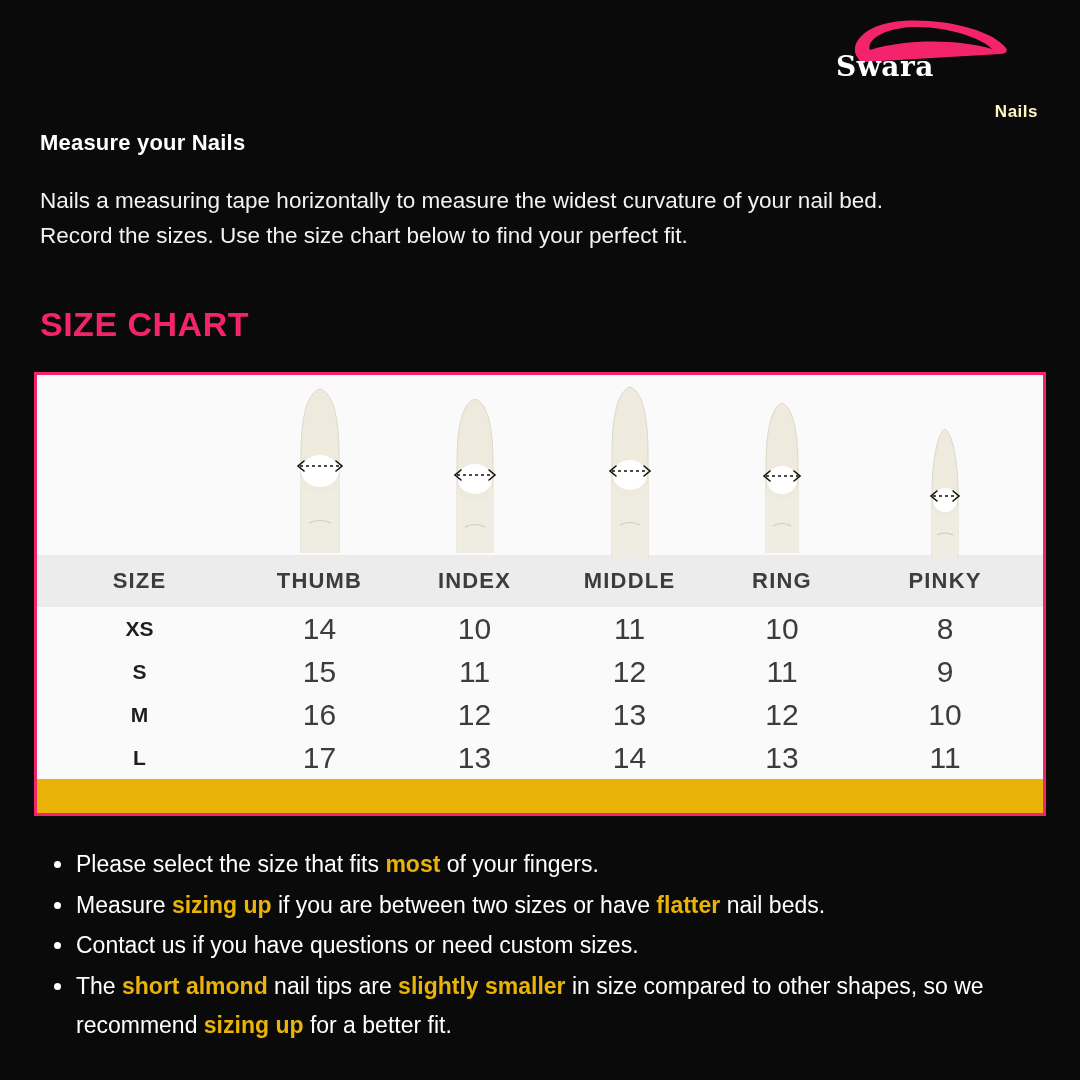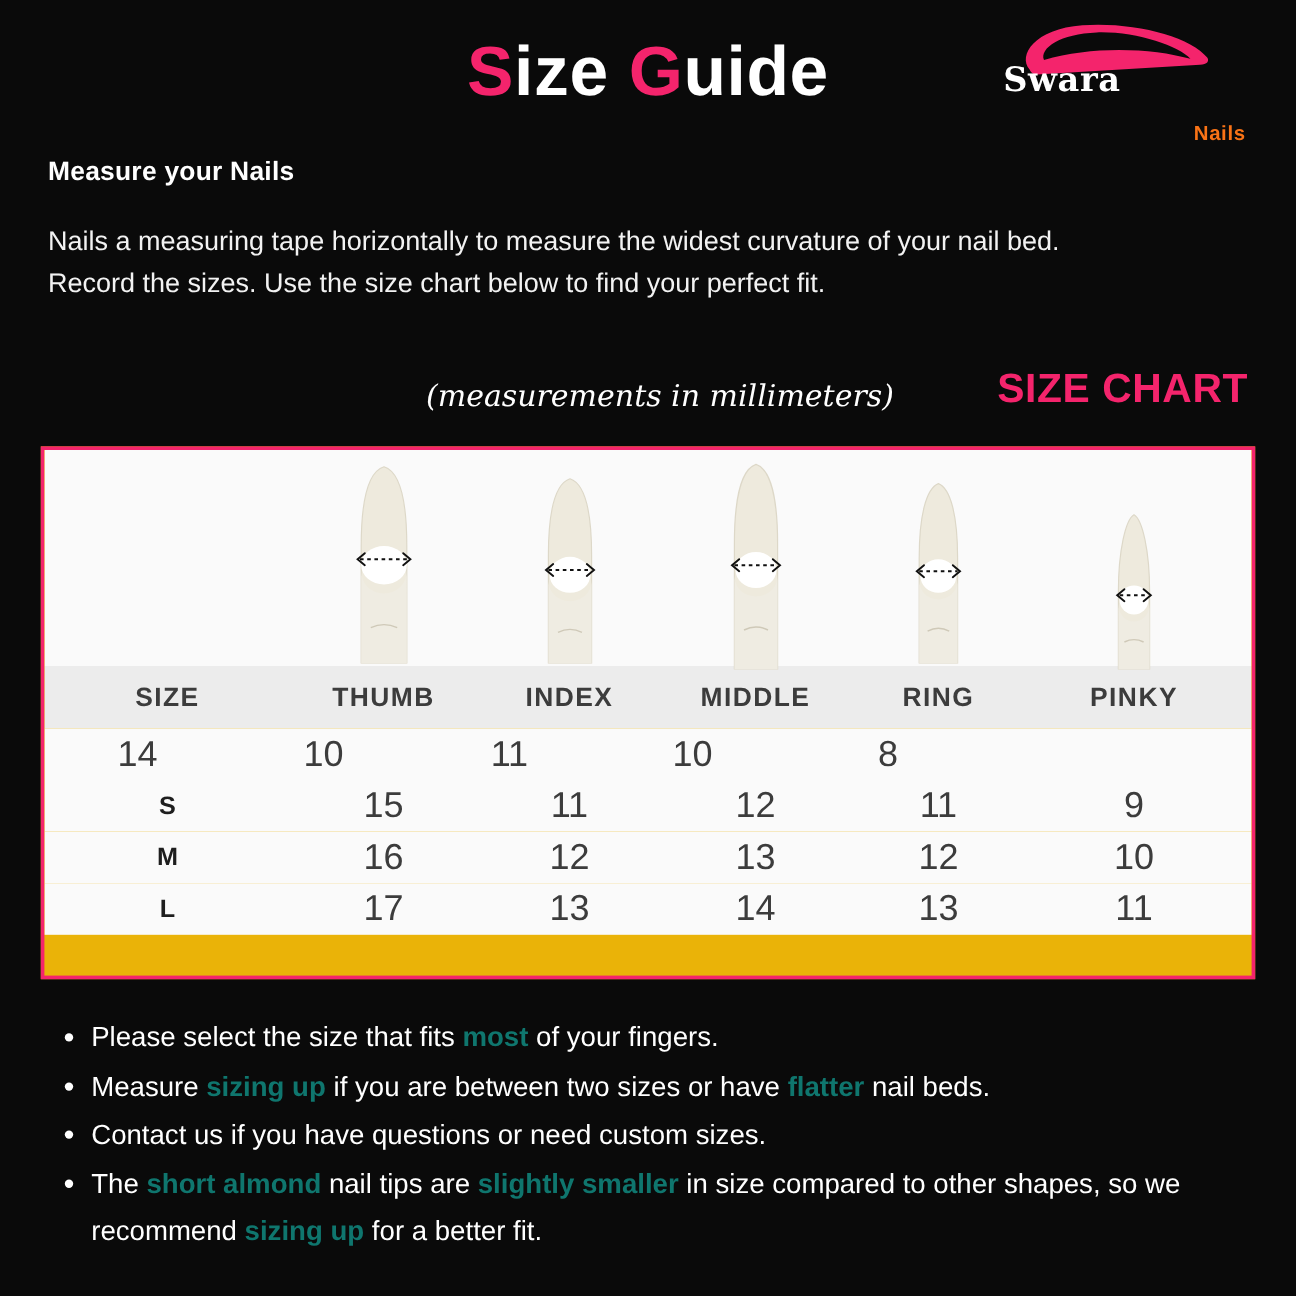--- a/index.html
+++ b/index.html
@@ -23,21 +23,21 @@
 
   .logo { position: absolute; right: 40px; top: 18px; width: 210px; height: 105px; }
   .logo-swoosh { position: absolute; left: 10px; top: 0; width: 170px; height: 46px; }
   .logo-name {
     position: absolute; left: 6px; top: 32px;
     font-family: "DejaVu Serif", serif;
     font-size: 28px; font-weight: bold; color: #ffffff; letter-spacing: 0.5px; text-align: center;
   }
   .logo-sub {
     position: absolute; right: 2px; top: 84px;
-    font-size: 17px; font-weight: bold; color: #f97316; letter-spacing: 0.5px;
+    font-size: 17px; font-weight: bold; color: #fef9c3; letter-spacing: 0.5px;
   }
 
   
   .measure { position: absolute; left: 40px; top: 130px; right: 40px; }
   .measure h2 {
     font-size: 22px; font-weight: bold; color: #ffffff; letter-spacing: 0.2px;
     margin-bottom: 28px;
   }
   .measure p {
     font-size: 22.5px; color: #f2f2f2; line-height: 1.55; font-weight: 300;
@@ -105,50 +105,46 @@
     font-size: 23px; color: #ffffff; font-weight: 300;
     line-height: 1.68;
     margin-bottom: 2px;
   }
   .bullets li::before {
     content: "";
     position: absolute; left: 10px; top: 16px;
     width: 7px; height: 7px; border-radius: 50%;
     background: #ffffff;
   }
-  .hl { color: #0f766e; font-weight: bold; }
+  .hl { color: #eab308; font-weight: bold; }
 </style>
 </head>
 <body>
 
 <div class="page">
 
   <div class="header">
-    <div class="title">
-      <span class="accent">S</span><span>ize </span><span class="accent">G</span><span>uide</span>
-    </div>
 
     <div class="logo">
       <svg class="logo-swoosh" viewBox="0 0 170 46">
         <path d="M18 40 C8 28, 22 6, 62 3 C104 0, 152 12, 166 30 C168 33, 166 36, 160 36 L24 44 C20 44, 19 42, 18 40 Z" fill="#f4246c"></path>
         <path d="M30 32 C26 22, 44 10, 74 9 C106 8, 142 20, 152 31 C120 22, 70 20, 30 32 Z" fill="#0a0a0a"></path>
       </svg>
       <div class="logo-name">Swara</div>
       <div class="logo-sub">Nails</div>
     </div>
   </div>
 
   <div class="measure">
     <h2>Measure your Nails</h2>
     <p>Nails a measuring tape horizontally to measure the widest curvature of your nail bed.</p>
     <p>Record the sizes. Use the size chart below to find your perfect fit.</p>
   </div>
 
   <div class="chart-head">
-    <div class="mm-note">(measurements in millimeters)</div>
     <div class="chart-label">SIZE CHART</div>
   </div>
 
   <div class="chart-box">
 
     <div class="nail-row">
 
       <div class="nail-cell" style="left:205px;width:155px;">
         <svg class="nail-svg" width="98" height="170" viewBox="0 0 98 170">
           <path d="M30 170 L30 72 C30 34 36 10 49 6 C62 10 68 34 68 72 L68 170 Z" fill="#eeeadd" stroke="#ddd8c8" stroke-width="1"></path>
@@ -223,20 +219,21 @@
     <div class="head-row">
       <div class="cell c0">SIZE</div>
       <div class="cell c1">THUMB</div>
       <div class="cell c2">INDEX</div>
       <div class="cell c3">MIDDLE</div>
       <div class="cell c4">RING</div>
       <div class="cell c5">PINKY</div>
     </div>
 
     <div class="data-row">
+      <div class="cell c0 sz">XS</div>
       <div class="cell c1">14</div>
       <div class="cell c2">10</div>
       <div class="cell c3">11</div>
       <div class="cell c4">10</div>
       <div class="cell c5">8</div>
     </div>
     <div class="data-row">
       <div class="cell c0 sz">S</div>
       <div class="cell c1">15</div>
       <div class="cell c2">11</div>

